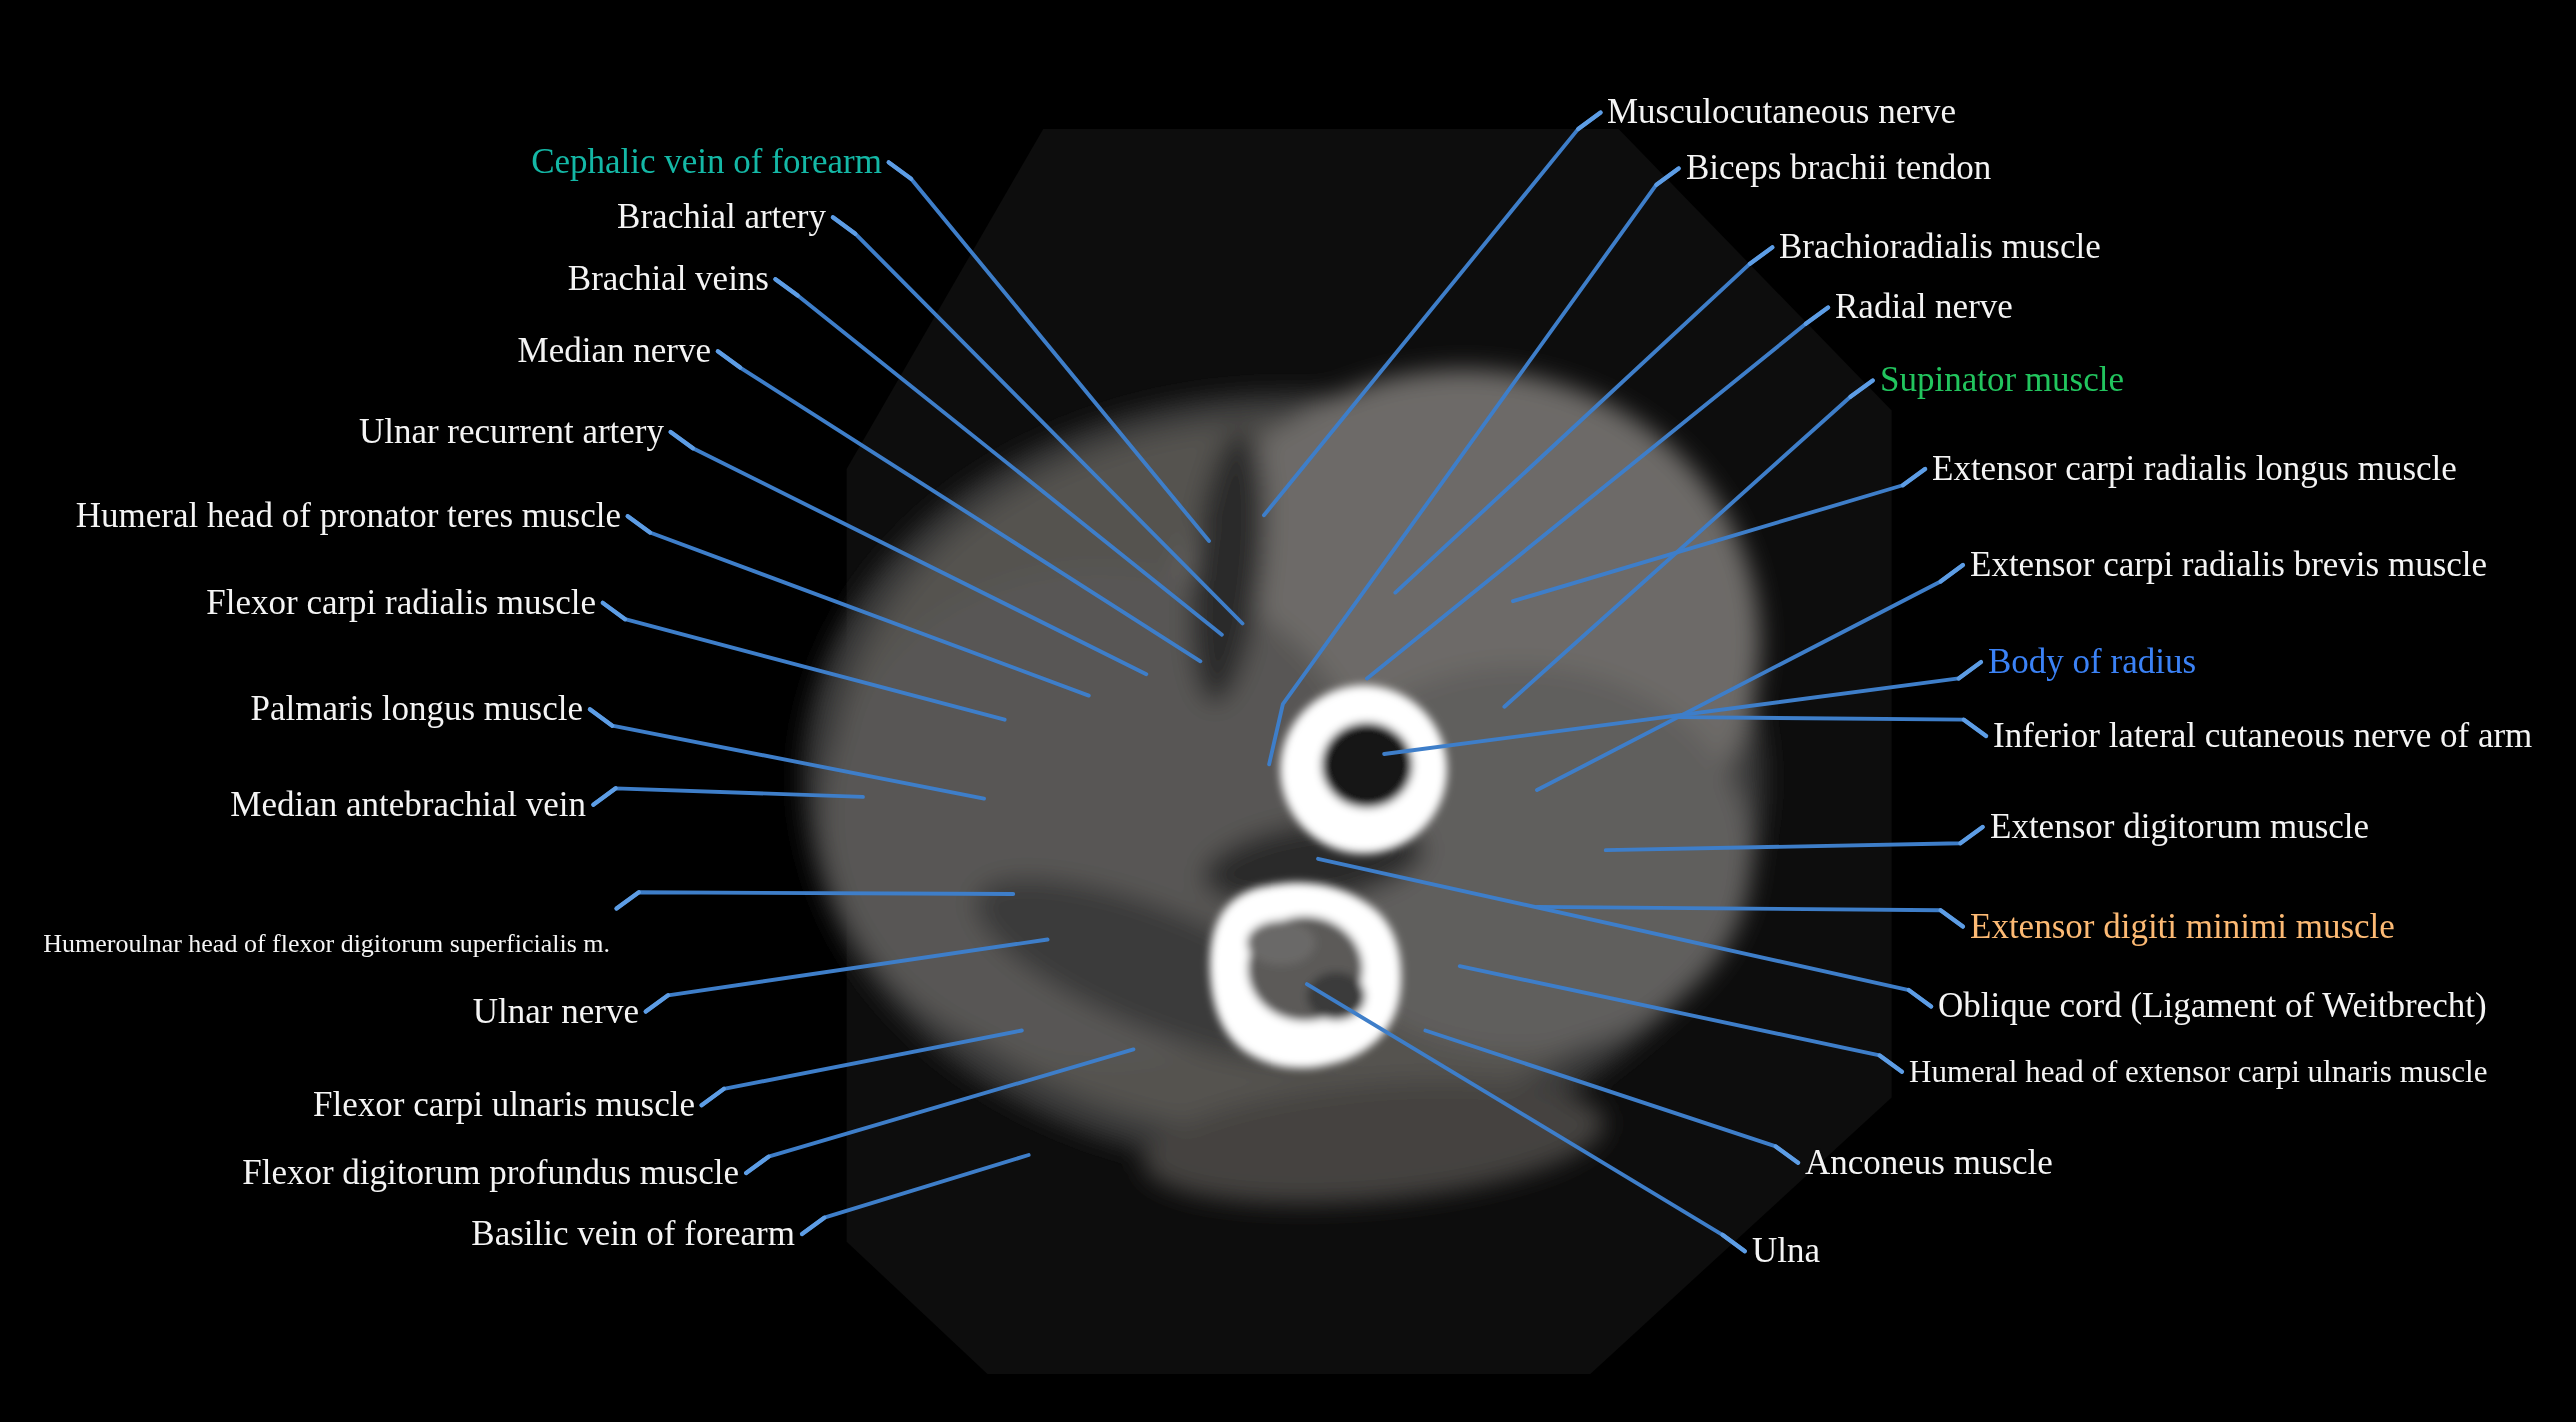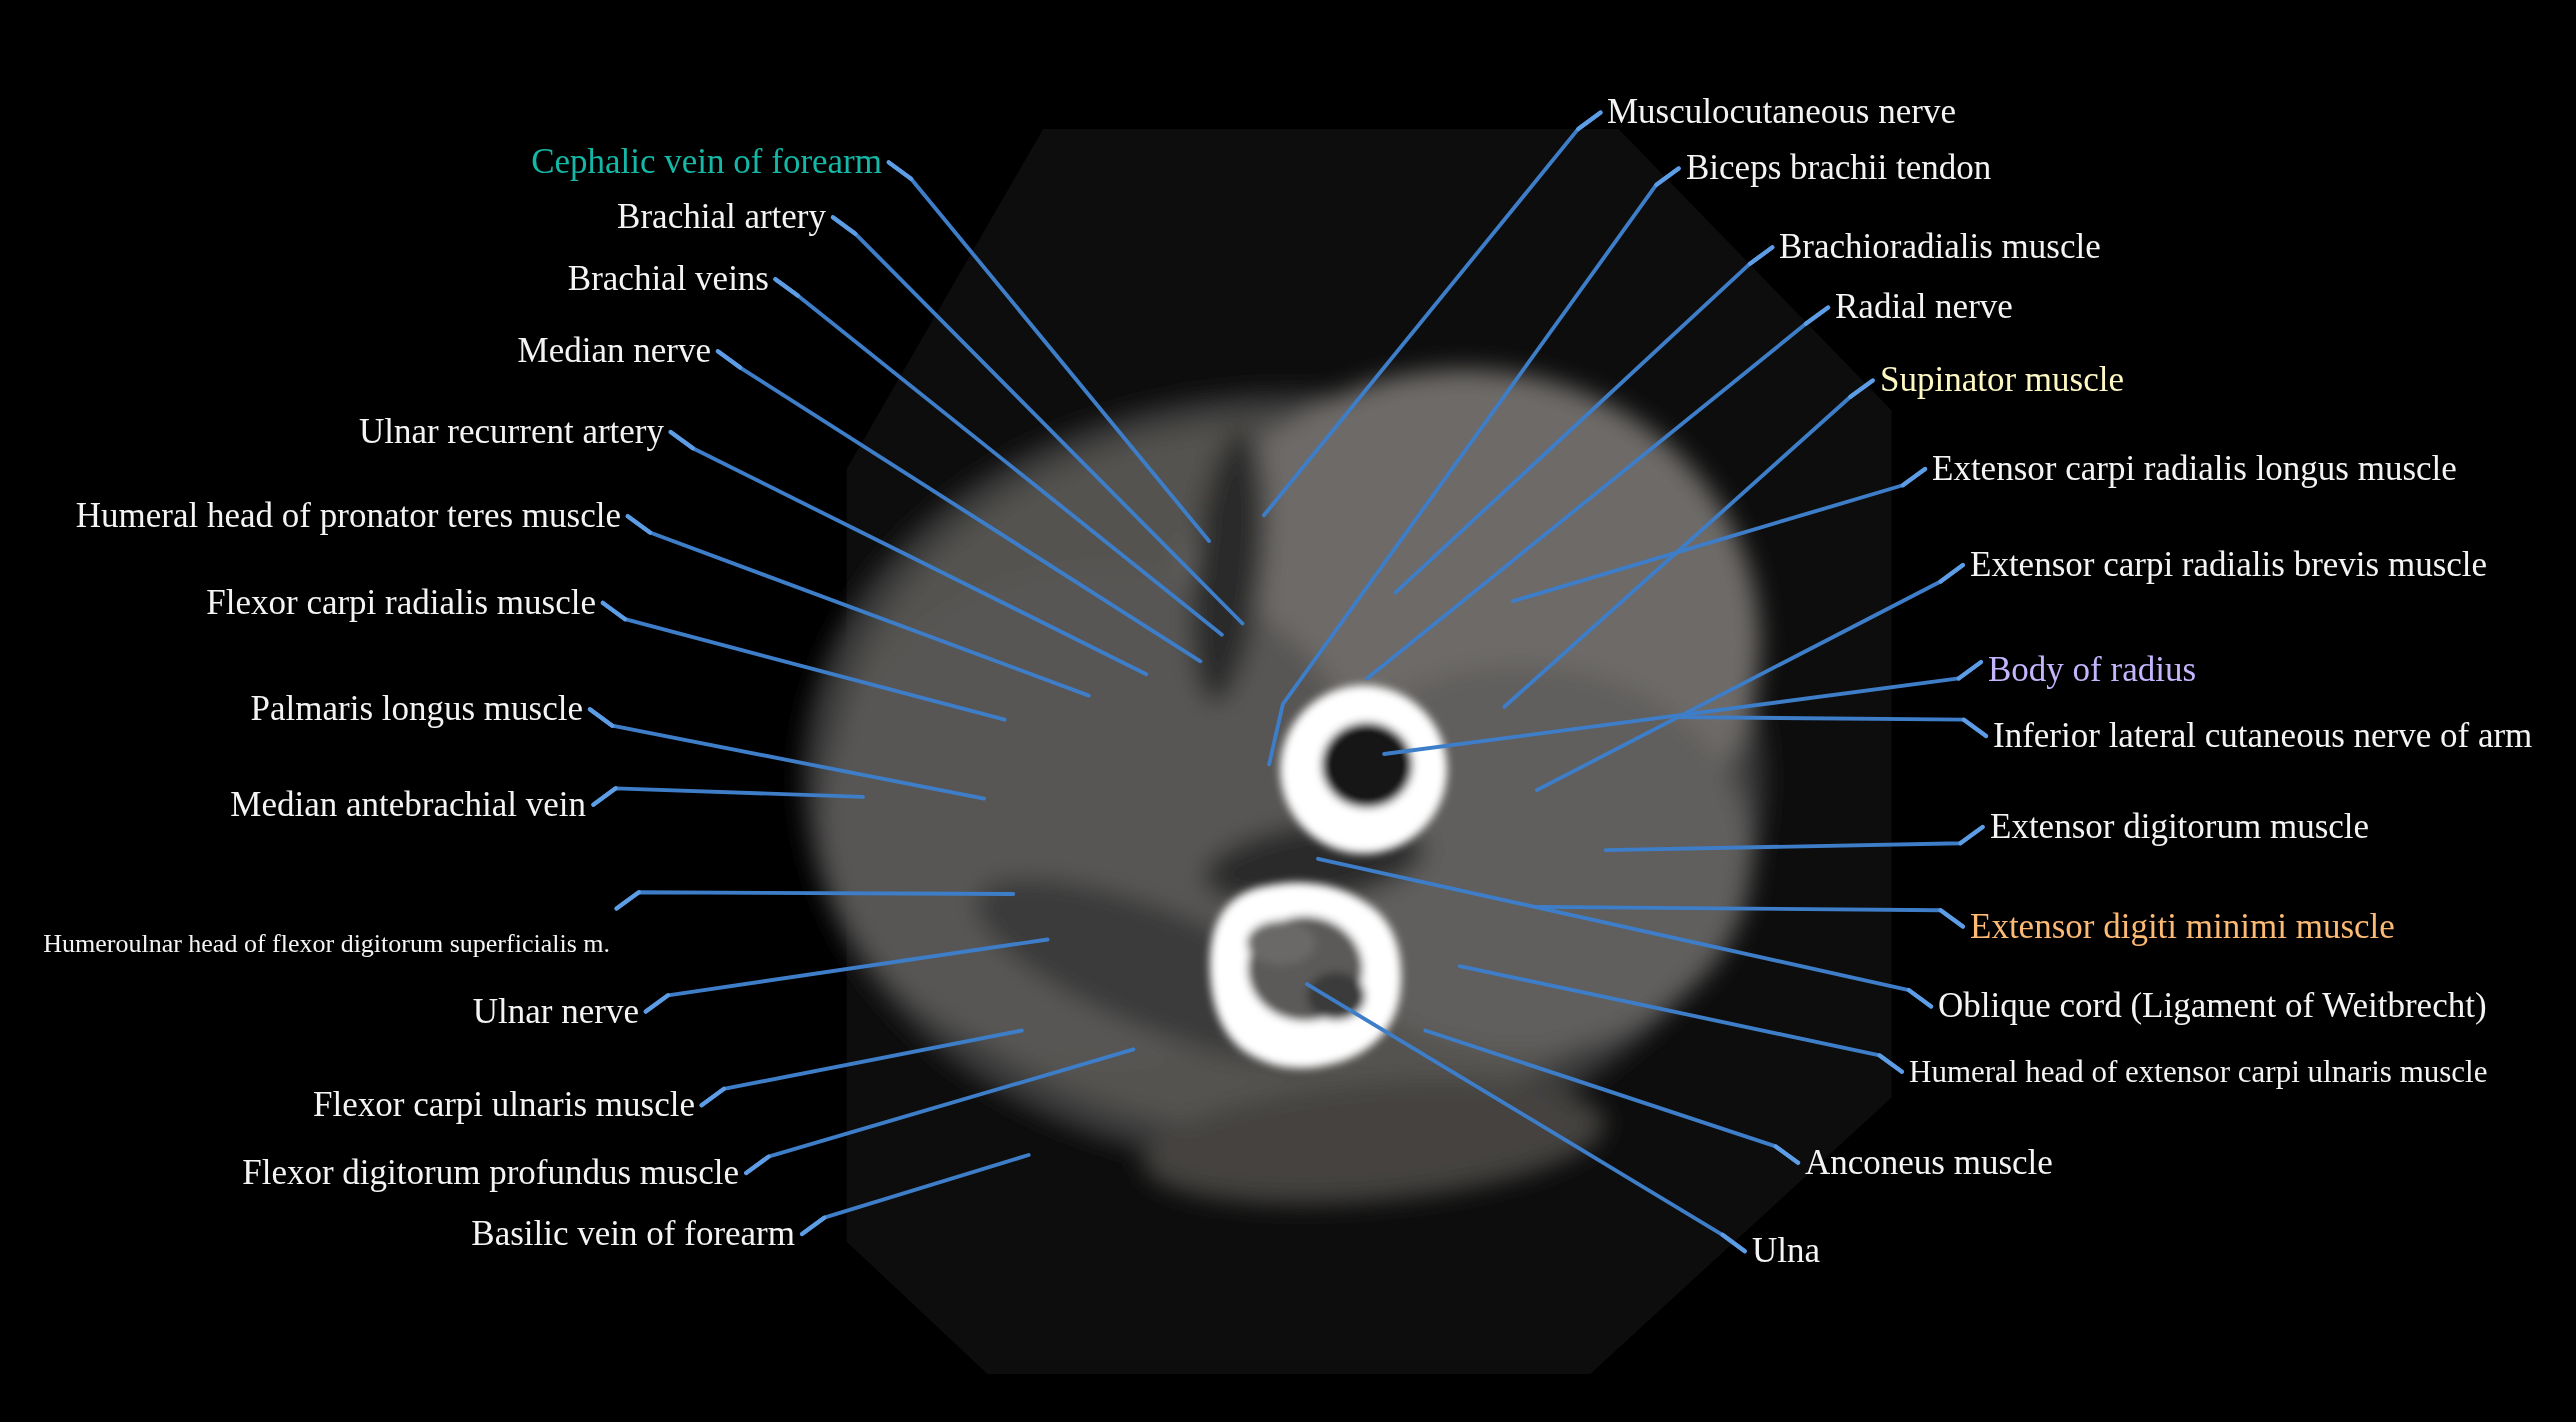--- a/index.html
+++ b/index.html
@@ -141,24 +141,24 @@
     <div class="label" style="top: 1105px; right: 1881px; color: rgb(244, 244, 244);">Flexor carpi ulnaris muscle</div>
     <div class="label" style="top: 1173px; right: 1837px; color: rgb(244, 244, 244);">Flexor digitorum profundus muscle</div>
     <div class="label" style="top: 1234px; right: 1781px; color: rgb(244, 244, 244);">Basilic vein of forearm</div>
   </div>
 
   <div>
     <div class="label" style="top: 112px; left: 1607px; color: rgb(244, 244, 244);">Musculocutaneous nerve</div>
     <div class="label" style="top: 168px; left: 1686px; color: rgb(244, 244, 244);">Biceps brachii tendon</div>
     <div class="label" style="top: 247px; left: 1779px; color: rgb(244, 244, 244);">Brachioradialis muscle</div>
     <div class="label" style="top: 307px; left: 1835px; color: rgb(244, 244, 244);">Radial nerve</div>
-    <div class="label" style="top: 380px; left: 1880px; color: #fef9c3;">Supinator muscle</div>
+    <div class="label" style="top: 380px; left: 1880px; color: #22c55e;">Supinator muscle</div>
     <div class="label" style="top: 469px; left: 1932px; color: rgb(244, 244, 244);">Extensor carpi radialis longus muscle</div>
     <div class="label" style="top: 565px; left: 1970px; color: rgb(244, 244, 244);">Extensor carpi radialis brevis muscle</div>
-    <div class="label" style="top: 662px; left: 1988px; color: #c4b5fd; margin-top: 8px;">Body of radius</div>
+    <div class="label" style="top: 662px; left: 1988px; color: #3b82f6;">Body of radius</div>
     <div class="label" style="top: 736px; left: 1993px; color: rgb(244, 244, 244);">Inferior lateral cutaneous nerve of arm</div>
     <div class="label" style="top: 827px; left: 1990px; color: rgb(244, 244, 244);">Extensor digitorum muscle</div>
     <div class="label" style="top: 927px; left: 1970px; color: #fdba74;">Extensor digiti minimi muscle</div>
     <div class="label" style="top: 1006px; left: 1938px; color: rgb(244, 244, 244);">Oblique cord (Ligament of Weitbrecht)</div>
     <div class="label md" style="top: 1072px; left: 1909px; color: rgb(244, 244, 244);">Humeral head of extensor carpi ulnaris muscle</div>
     <div class="label" style="top: 1163px; left: 1805px; color: rgb(244, 244, 244);">Anconeus muscle</div>
     <div class="label" style="top: 1251px; left: 1752px; color: rgb(244, 244, 244);">Ulna</div>
   </div>
 
 </div>

